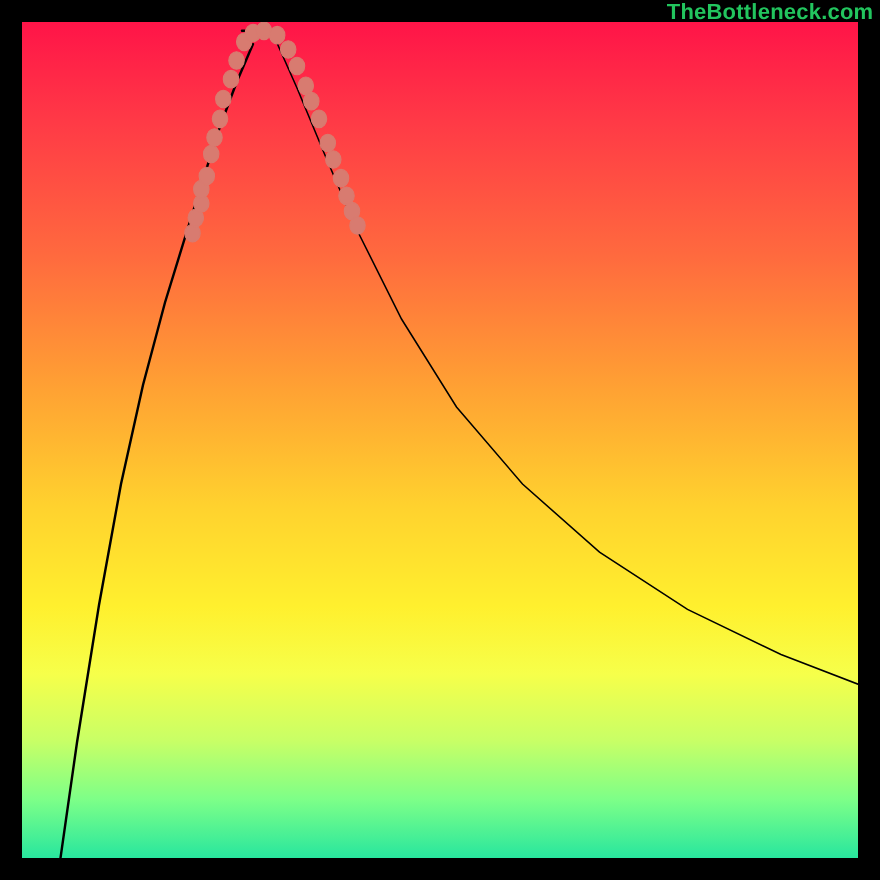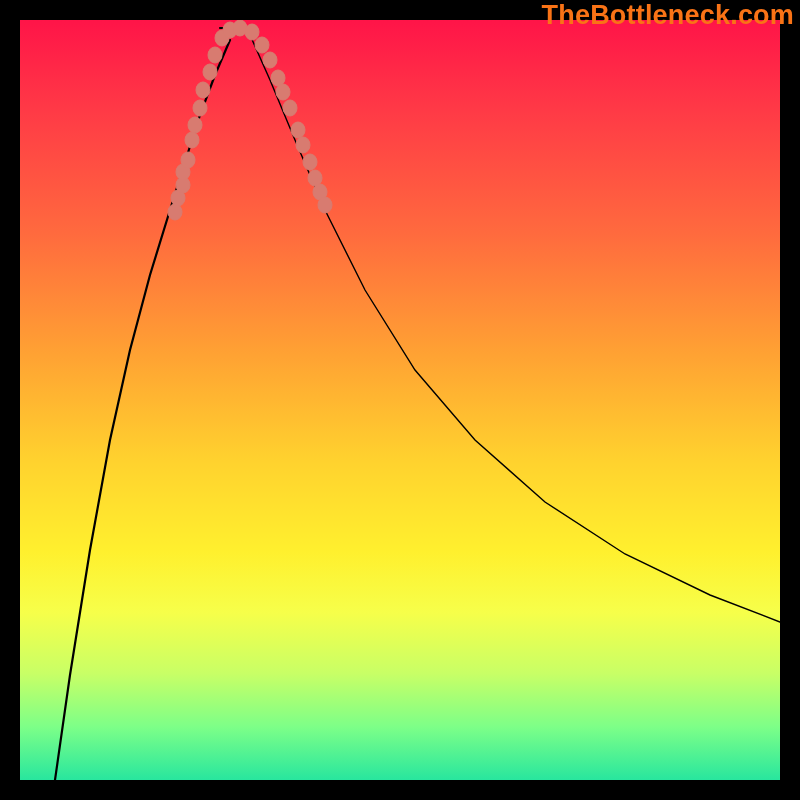--- a/index.html
+++ b/index.html
@@ -28,23 +28,23 @@
       #f6ff4a 78%,
       #c8ff66 86%,
       #7dff88 93%,
       #28e69e 100%
     );
   }
   .watermark {
     position: absolute;
     top: 0px;
     right: 6px;
-    font-size: 27px;
+    font-size: 20px;
     font-weight: 600;
-    color: #f97316;
+    color: #22c55e;
     letter-spacing: 0.2px;
     z-index: 5;
   }
   svg.plot {
     position: absolute;
     left: 0;
     top: 0;
   }
   .curve-main {
     fill: none;

